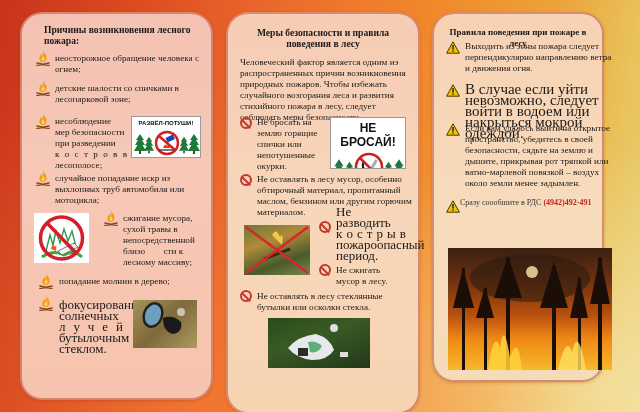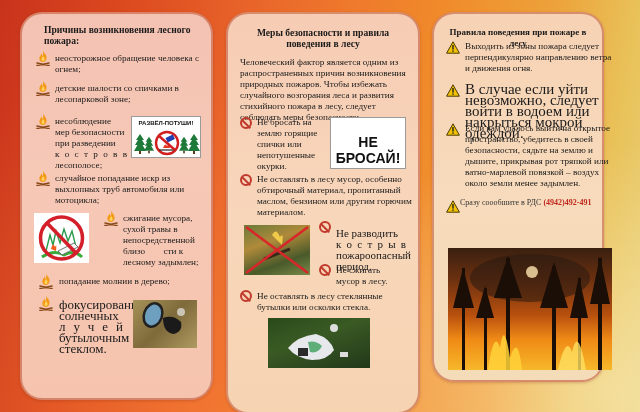--- a/index.html
+++ b/index.html
@@ -146,21 +146,21 @@
   </div>
 
   <svg class="fire" style="left:104px;top:210px">
       <use href="#campfire"></use>
     </svg>
   <div class="item" style="left:123px;top:213px;width:76px;font-size:9.2px;line-height:11px">
     <div>сжигание мусора,</div>
     <div>сухой травы в</div>
     <div>непосредственной</div>
     <div style="white-space:pre">близо        сти к</div>
-    <div>лесному задымлен;</div>
+    <div>лесному массиву;</div>
   </div>
 
   <svg class="fire" style="left:39px;top:273px">
       <use href="#campfire"></use>
     </svg>
   <div class="item" style="left:59px;top:276px;width:150px;font-size:9.2px;line-height:11px">попадание молнии в дерево;</div>
 
   <svg class="fire" style="left:39px;top:295px">
       <use href="#campfire"></use>
     </svg>
@@ -191,21 +191,21 @@
   <div class="ban" style="left:240px;top:117px"></div>
   <div class="item" style="left:257px;top:117px;width:62px;font-size:9.2px;line-height:11px">
     <div>Не бросать на</div>
     <div>землю горящие</div>
     <div>спички или</div>
     <div>непотушенные</div>
     <div>окурки.</div>
   </div>
 
   <div class="img sign" style="left:330px;top:117px;width:76px;height:52px">
-    <div class="sign-title" style="font-size:14px;margin-top:16px">НЕ БРОСАЙ!</div>
+    <div class="sign-title" style="font-size:12px;margin-top:3px">НЕ БРОСАЙ!</div>
     <svg width="76" height="40" viewBox="0 0 76 40">
       <use href="#tree" x="1" y="10" width="14" height="24"></use>
       <use href="#tree" x="13" y="12" width="11" height="20"></use>
       <use href="#tree" x="52" y="12" width="11" height="20"></use>
       <use href="#tree" x="61" y="10" width="14" height="24"></use>
       <circle cx="38" cy="18" r="13" fill="#fff" stroke="#d11f1f" stroke-width="2.6"></circle>
       <path d="M33 12 Q30 18 35 23 Q40 26 42 20" stroke="#222" stroke-width="2.2" fill="none"></path>
       <rect x="41" y="10" width="3" height="12" fill="#aaa" transform="rotate(30 42 16)"></rect>
       <line x1="29" y1="9" x2="47" y2="27" stroke="#d11f1f" stroke-width="2.6"></line>
     </svg>
@@ -217,21 +217,21 @@
   <div class="img" style="left:244px;top:225px;width:66px;height:50px;background:linear-gradient(160deg,#6a7a3a,#b08a3a 35%,#4a5a2a 70%,#7a8a4a)">
     <svg width="66" height="50" viewBox="0 0 66 50">
       <path d="M28 10 Q32 2 36 12 Q40 6 38 20Z" fill="#f7d24a" opacity="0.9"></path>
       <path d="M20 34 L46 24" stroke="#3a2a1a" stroke-width="3"></path>
       <line x1="2" y1="2" x2="64" y2="48" stroke="#d8262a" stroke-width="2.5"></line>
       <line x1="64" y1="2" x2="2" y2="48" stroke="#d8262a" stroke-width="2.5"></line>
     </svg>
   </div>
 
   <div class="ban" style="left:319px;top:221px"></div>
-  <div class="item" style="left:336px;top:228px;width:70px;font-size:11px;line-height:11px">
+  <div class="item" style="left:336px;top:206px;width:70px;font-size:13px;line-height:11px">
     <div>Не разводить</div>
     <div class="justify">к о с т р ы   в</div>
     <div>пожароопасный</div>
     <div>период.</div>
   </div>
 
   <div class="ban" style="left:319px;top:264px"></div>
   <div class="item" style="left:336px;top:265px;width:70px;font-size:9.2px;line-height:11px">
     <div>Не сжигать</div>
     <div>мусор в лесу.</div>

